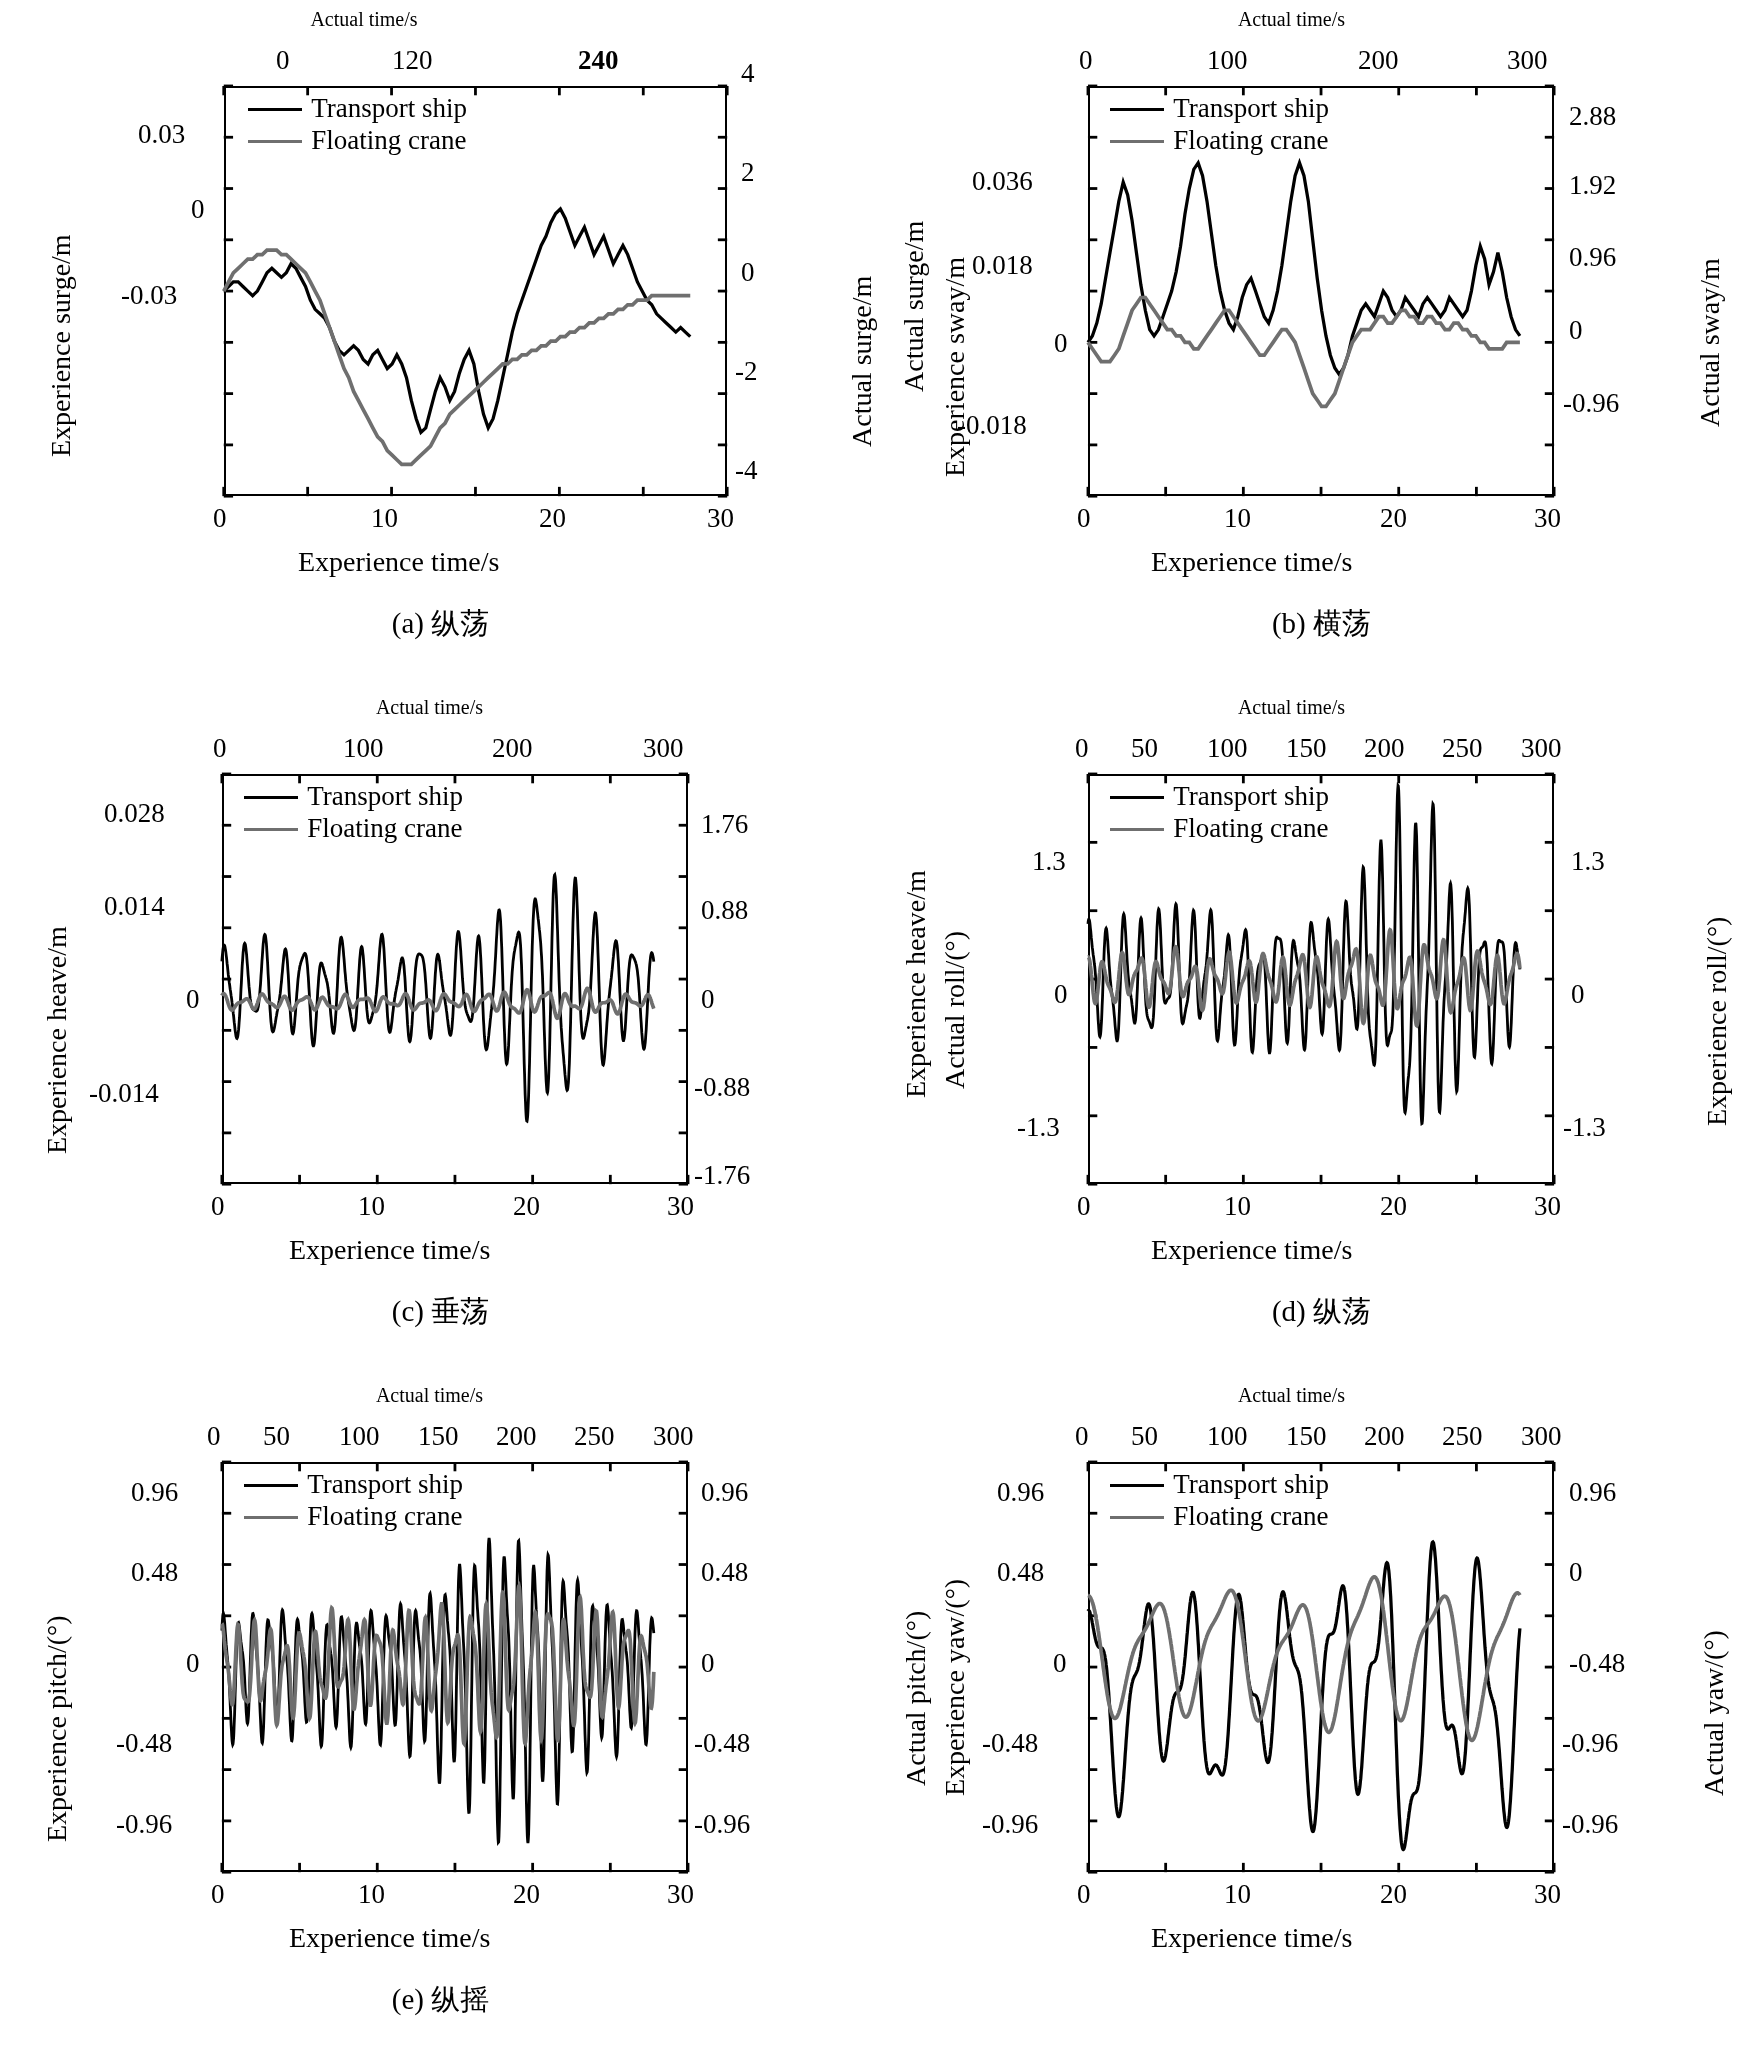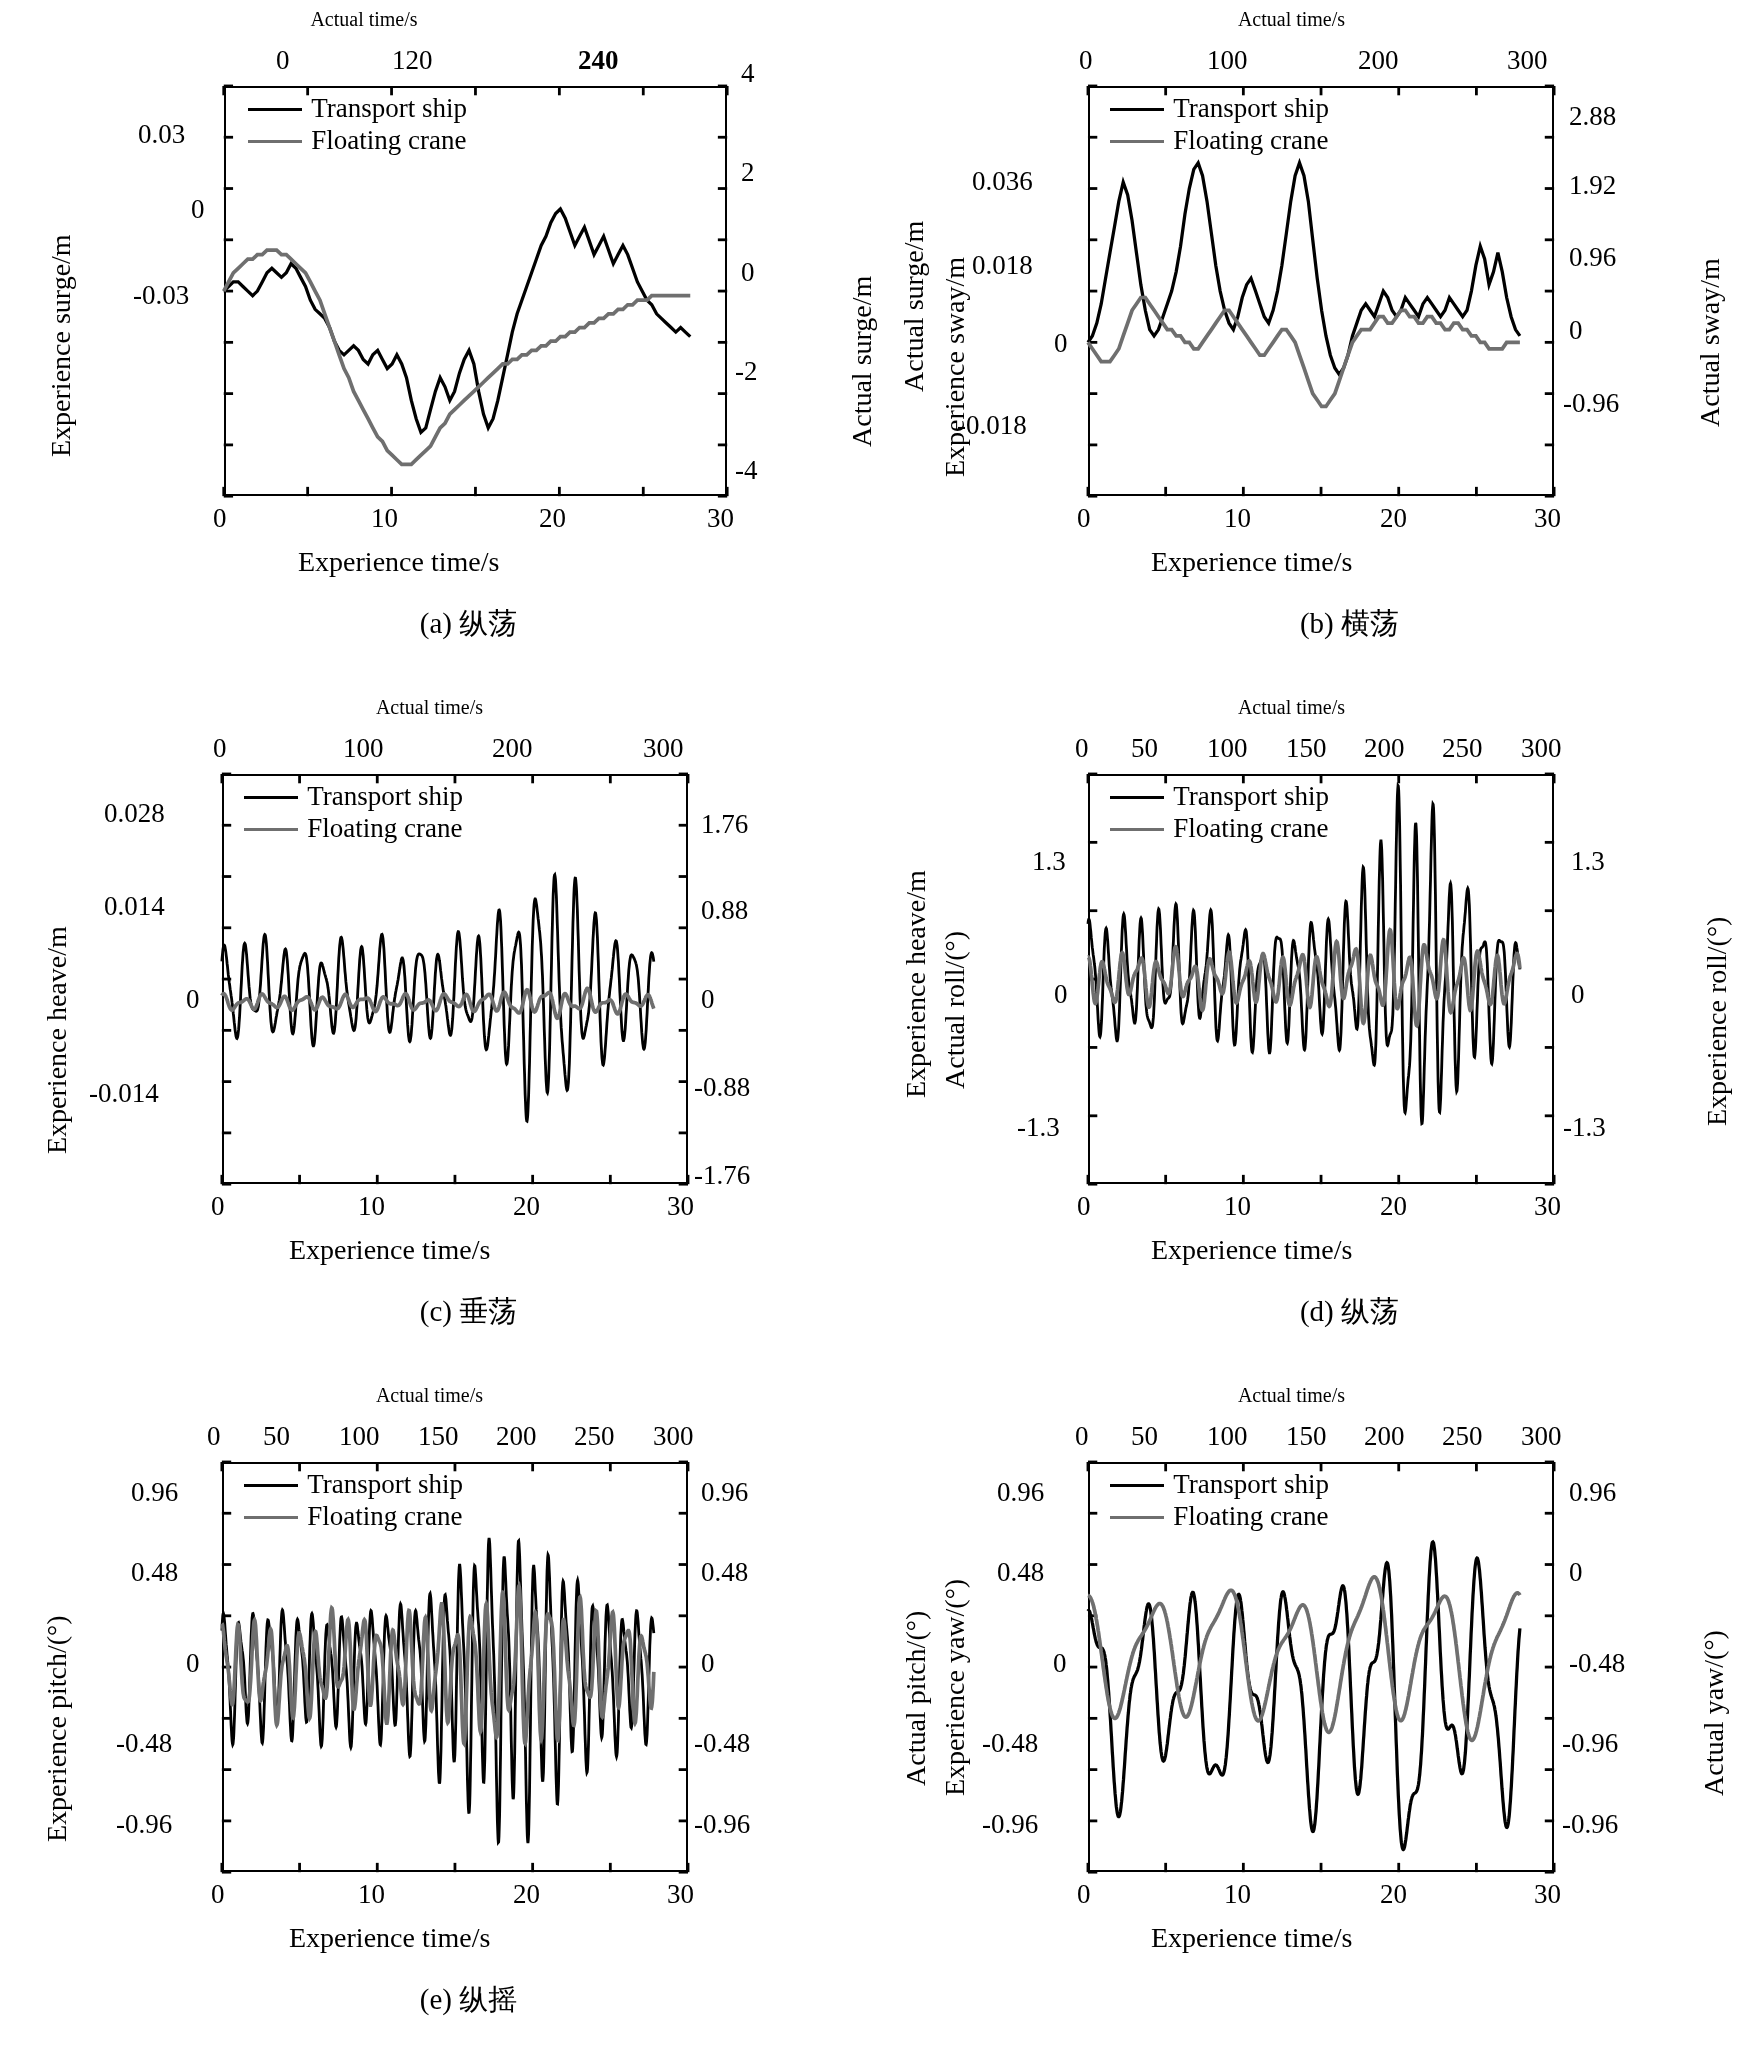--- a/index.html
+++ b/index.html
@@ -6,21 +6,21 @@
   body{width:1762px;height:2066px;font-family:"Liberation Serif",serif;color:#000;}
   .grid{display:grid;grid-template-columns:881px 881px;grid-template-rows:688px 688px 690px;width:1762px;height:2066px;}
   .cell{position:relative;}
   .panel{position:absolute;left:0;top:0;width:881px;height:653px;}
   
   .plotbox{position:absolute;border:2.8px solid #000;box-sizing:border-box;background:#fff;}
   .ttl-top{position:absolute;font-size:20px;text-align:center;white-space:nowrap;}
   .tick-lbl{position:absolute;font-size:27px;white-space:nowrap;}
   .axis-label{position:absolute;font-size:28px;white-space:nowrap;}
   .vlabel{position:absolute;font-size:28px;white-space:nowrap;transform-origin:0 0;}
-  .caption{position:absolute;font-size:29px;white-space:nowrap;text-align:center;width:881px;left:0;margin-left:28px;}
+  .caption{position:absolute;font-size:29px;white-space:nowrap;text-align:center;width:881px;left:0;}
   .legend{position:absolute;font-size:27px;line-height:1.25;}
   .legend-row{display:flex;align-items:center;gap:9.3px;height:32px;}
   .legend-line{display:inline-block;width:54px;height:0;border-top:3.7px solid #000;}
   .legend-line.grey{border-top-color:#6f6f6f;}
   .legend-text{white-space:nowrap;text-align:right;}
   svg{position:absolute;left:0;top:0;overflow:visible;}
   .tickmark{stroke:#000;stroke-width:3;}
 </style>
 </head>
 <body>
@@ -81,21 +81,21 @@
             <span class="legend-text">Transport ship</span>
           </div>
         <div class="legend-row">
             <span class="legend-line grey"></span>
             <span class="legend-text">Floating crane</span>
           </div>
       </div>
 
       <div class="tick-lbl" style="left:138px;top:119px;">0.03</div>
       <div class="tick-lbl" style="left:191px;top:194px;">0</div>
-      <div class="tick-lbl" style="left:121px;top:280px;margin-left:12px;">-0.03</div>
+      <div class="tick-lbl" style="left:121px;top:280px;">-0.03</div>
 
       <div class="tick-lbl" style="left:741px;top:58px;">4</div>
       <div class="tick-lbl" style="left:741px;top:157px;">2</div>
       <div class="tick-lbl" style="left:741px;top:257px;">0</div>
       <div class="tick-lbl" style="left:735px;top:356px;">-2</div>
       <div class="tick-lbl" style="left:735px;top:455px;">-4</div>
 
       <div class="tick-lbl" style="left:213px;top:503px;">0</div>
       <div class="tick-lbl" style="left:371px;top:503px;">10</div>
       <div class="tick-lbl" style="left:539px;top:503px;">20</div>

